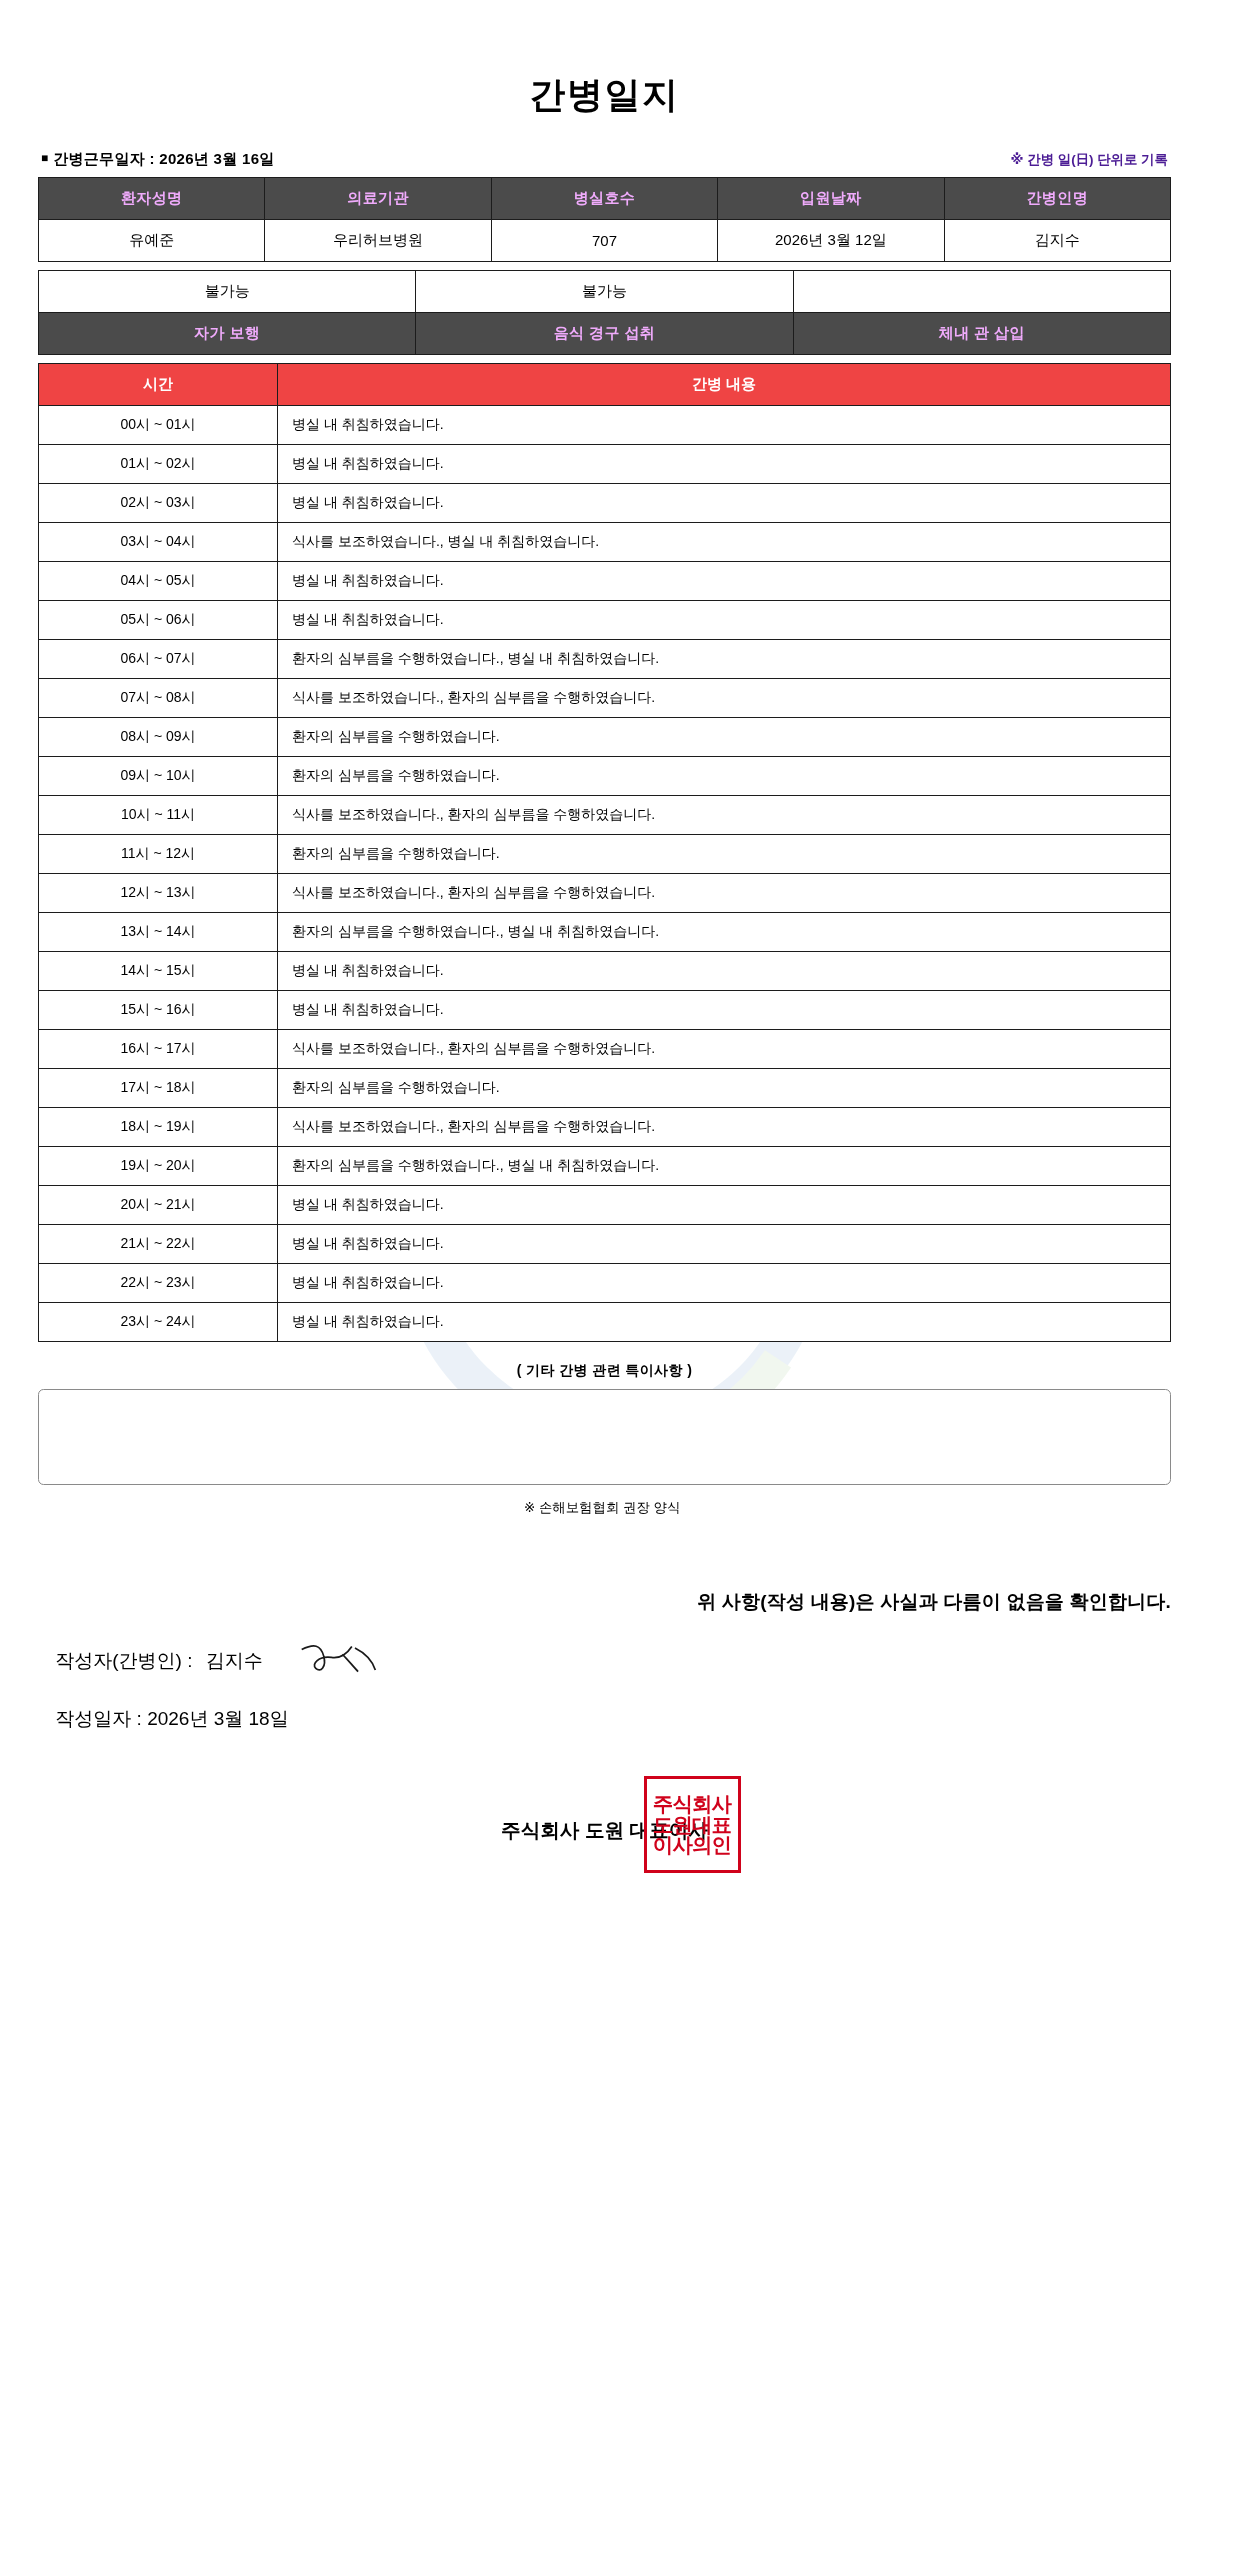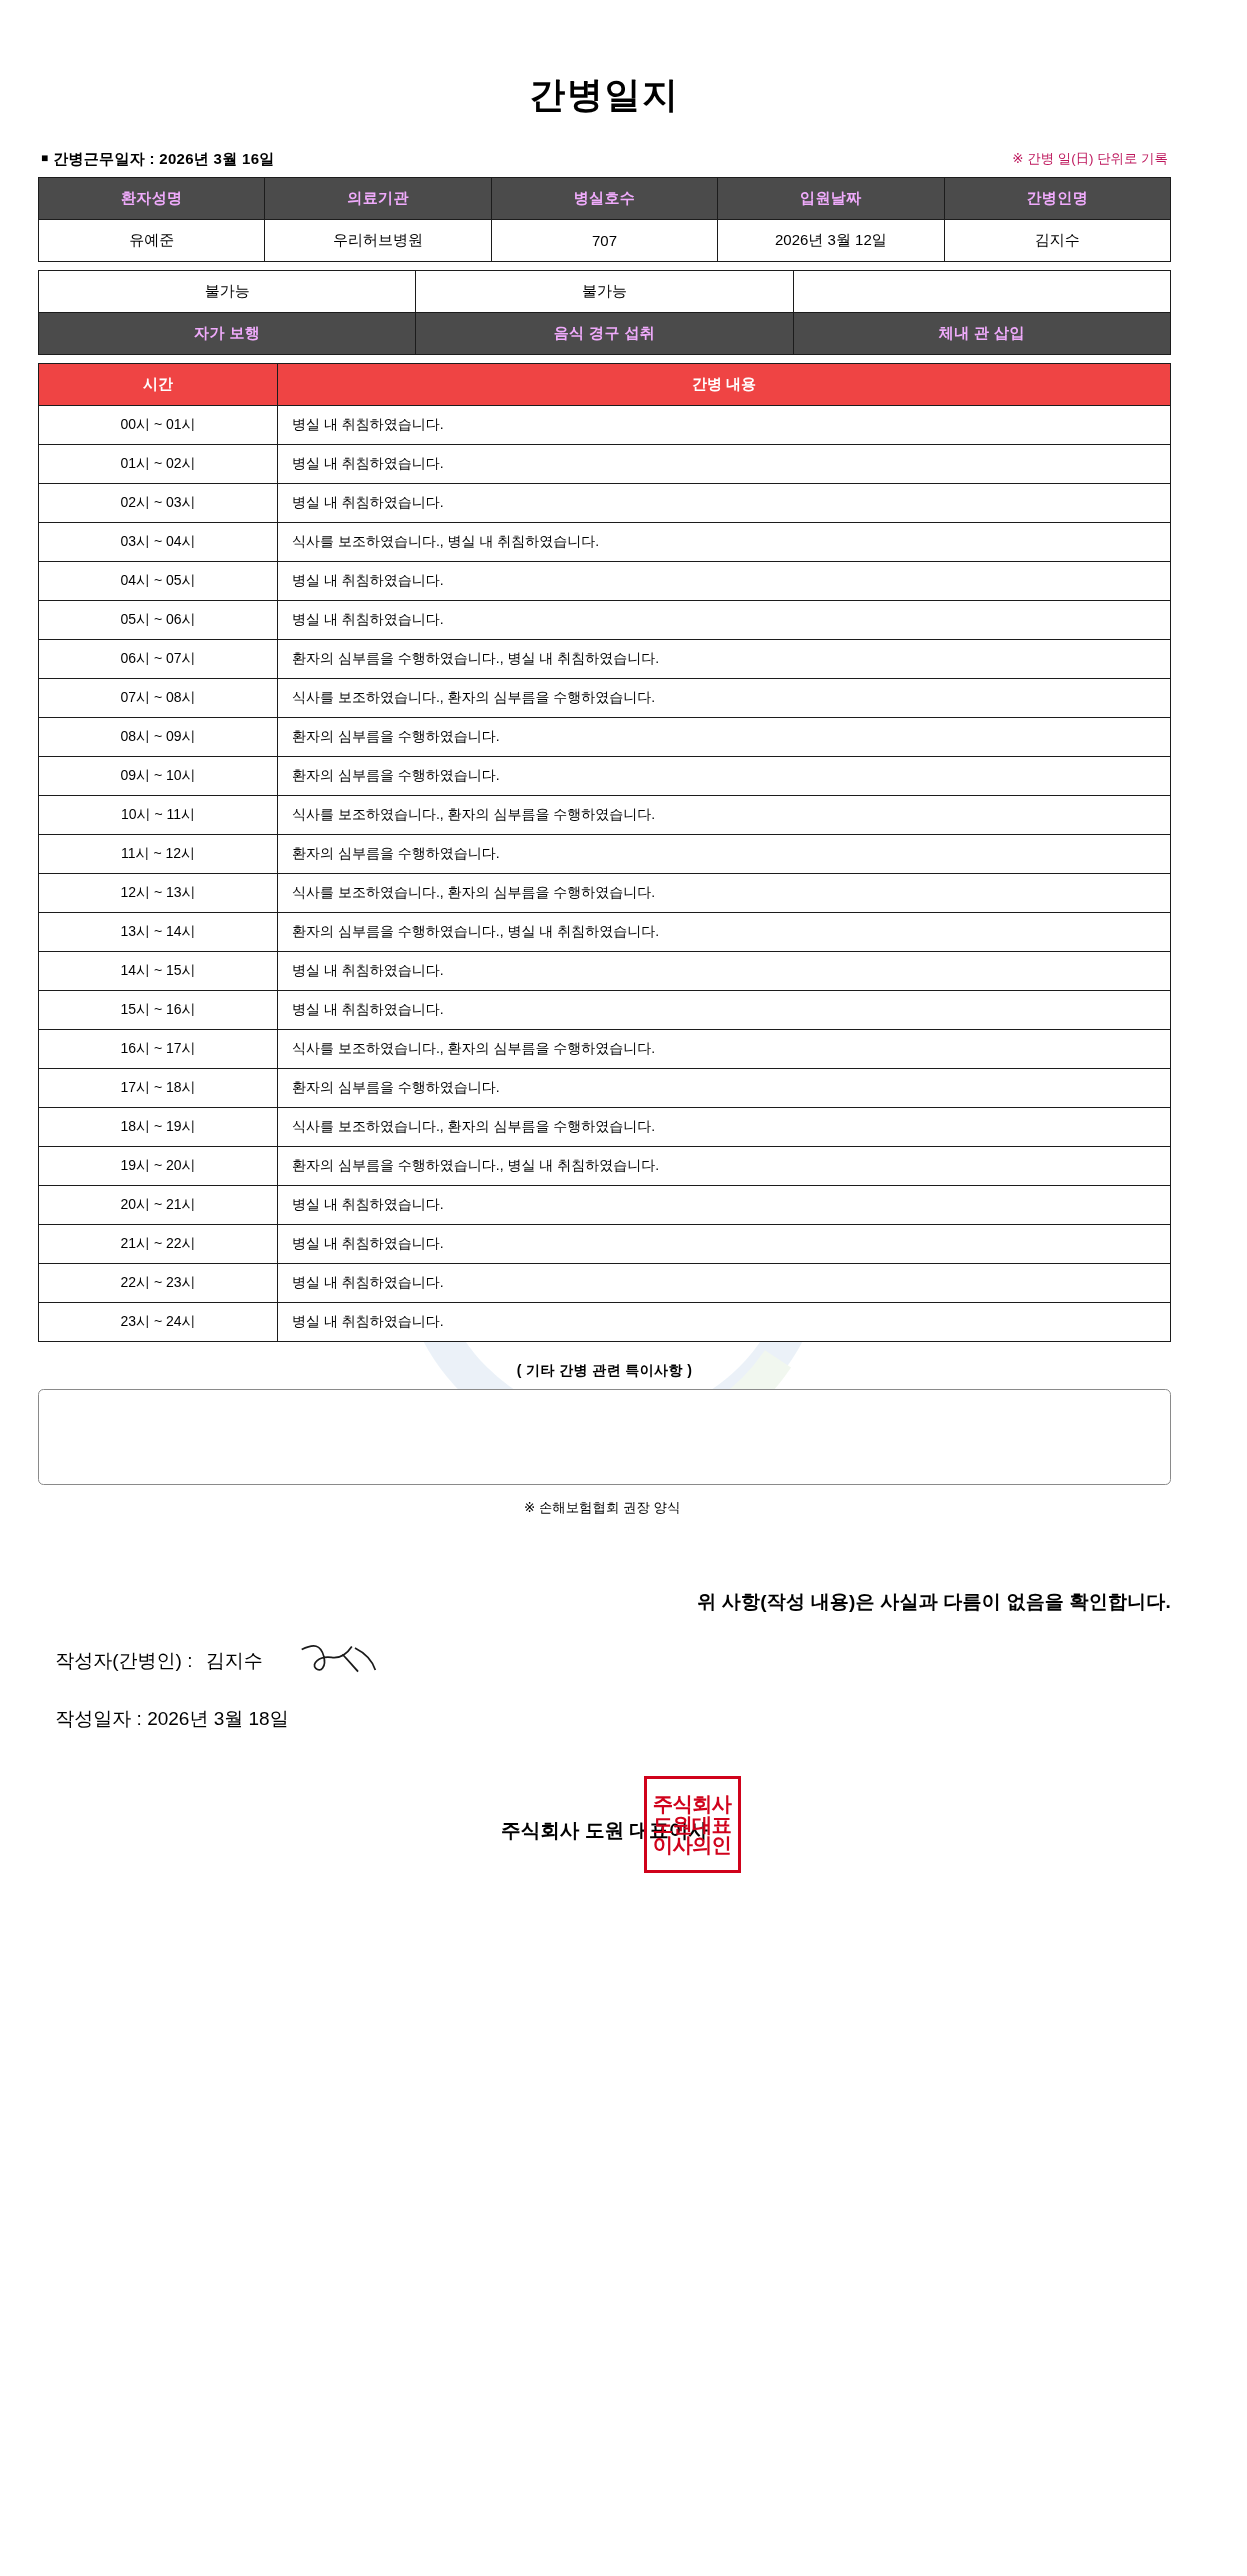--- a/index.html
+++ b/index.html
@@ -39,36 +39,38 @@
     text-align: center;
     font-size: 36px;
     font-weight: bold;
     letter-spacing: 1.6px;
     padding-top: 71px;
     padding-bottom: 30px;
   }
 
   .meta-row {
     display: flex;
+    align-items: flex-end;
     justify-content: space-between;
     padding: 0 3.1px 7.9px 3.1px;
   }
   .meta-left {
     font-size: 15px;
     font-weight: bold;
     letter-spacing: 0.3px;
   }
   .meta-left .sq {
     font-size: 11.8px;
     vertical-align: 1.6px;
     margin-right: 4.7px;
   }
   .meta-right {
     font-size: 13.4px;
-    color: #be185d;
+    color: #4c1d95;
+    font-weight: bold;
   }
 
   table {
     border-collapse: collapse;
     width: 100%;
     table-layout: fixed;
   }
   .tbl { margin-bottom: 0; }
   .tbl td, .tbl th {
     border: 0.8px solid #1c1c1c;

